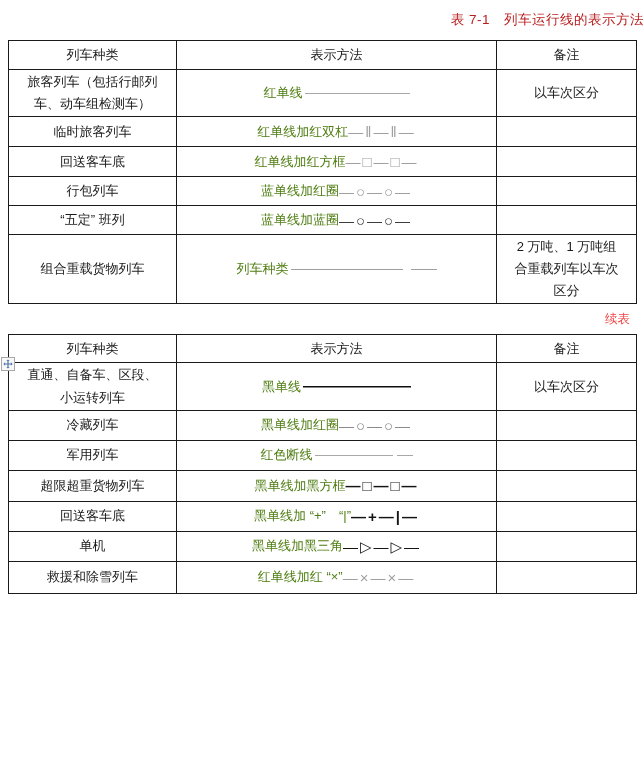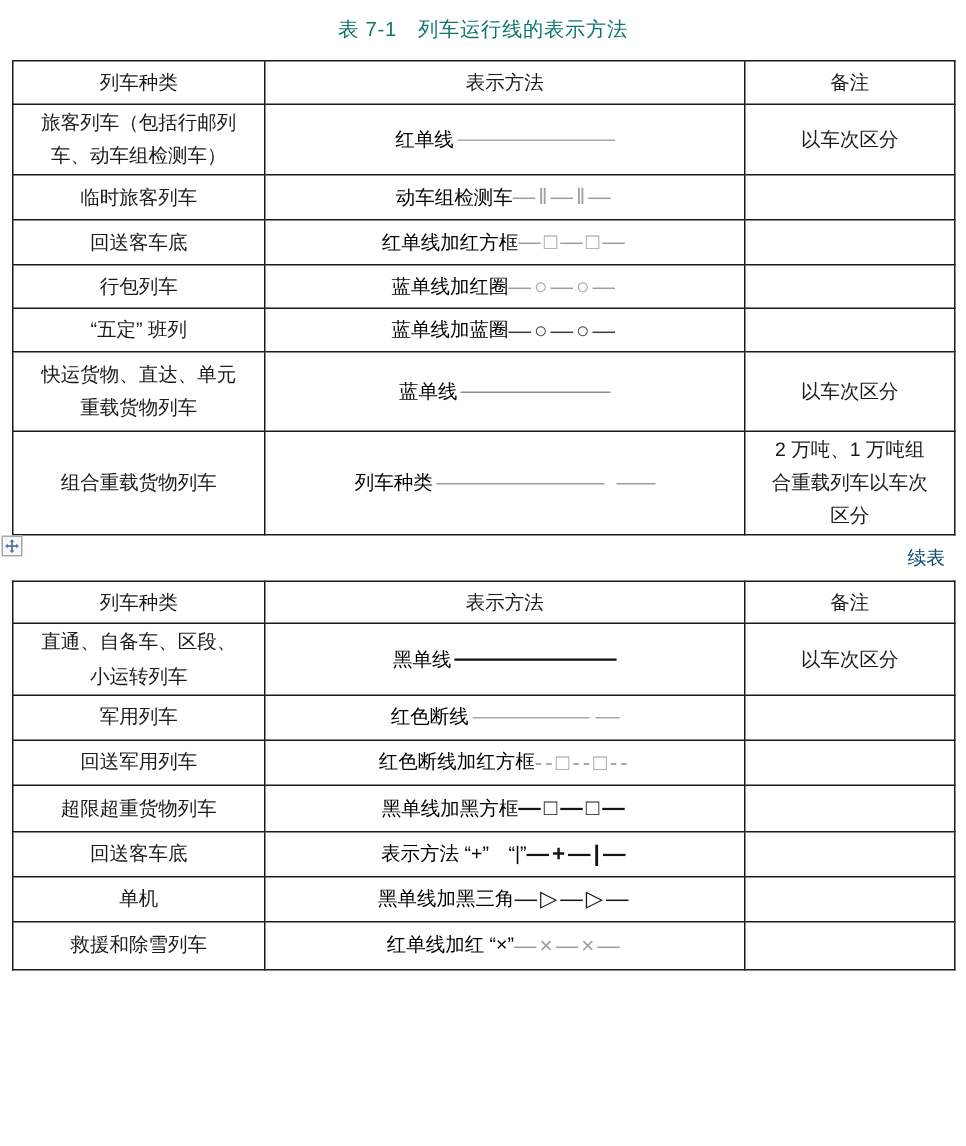--- a/index.html
+++ b/index.html
@@ -2,56 +2,56 @@
 <html><head>
 <meta charset="utf-8">
 <style>
   html,body{margin:0;padding:0;}
   body{
     width:644px;height:764px;background:#ffffff;overflow:hidden;
     font-family:"Liberation Sans","DejaVu Sans",sans-serif;
     color:#1a1a1a;position:relative;
   }
   .doc-title{
-    text-align:center;font-size:13.5px;margin:11px 0 11px 0;
-    letter-spacing:0.5px;color:#0f766e;
+    text-align:right;font-size:13.5px;margin:11px 0 11px 0;
+    letter-spacing:0.5px;color:#b91c1c;
   }
   table.rail{
     border-collapse:collapse;table-layout:fixed;
     width:628px;margin-left:8px;
   }
   table.rail td{
     border:1px solid #1a1a1a;text-align:center;vertical-align:middle;
     font-size:13px;padding:1px 15px;line-height:1.7;overflow:hidden;
   }
   .h29{height:29px}.h46{height:46px}.h30{height:30px}
   .h53{height:53px}.h51{height:51px}.h28{height:28px}
   .h31{height:31px}.h47{height:47px}.h32{height:32px}
   .method-wrap{display:inline-flex;align-items:center;justify-content:center;white-space:nowrap;}
-  .mlabel{font-size:13px;color:#000000;}
+  .mlabel{font-size:13px;color:#4d7c0f;}
   .sym{
     font-size:15px;letter-spacing:2px;vertical-align:middle;
     white-space:nowrap;line-height:1;
   }
   .sym-gray{color:#a0a0a0;}
   .sym-mid{color:#8a8a8a;}
   .sym-dark{color:#3d3d3d;}
   .sym-black{color:#141414;}
   .sym-bold{font-weight:bold;}
   .line{display:inline-block;height:1px;vertical-align:middle;margin-left:2px;}
   .l-red{width:105px;background:#a8a8a8;}
   .l-blue{width:100px;background:#8f8f8f;}
   .l-black{width:108px;background:#0f0f0f;box-shadow:0 0.5px 0 #0f0f0f;}
   .l-seg1{width:112px;background:#9e9e9e;}
   .l-seg2{width:26px;background:#9e9e9e;margin-left:8px;}
   .l-rb1{width:78px;background:#a8a8a8;}
   .l-rb2{width:16px;background:#a8a8a8;margin-left:4px;}
   .cont-label{
     width:628px;margin-left:8px;text-align:right;font-size:12.5px;
-    padding:7px 6px 6px 0;box-sizing:border-box;color:#0c4a6e;
+    padding:7px 6px 6px 0;box-sizing:border-box;color:#ef4444;
   }
   .move-handle{
     position:absolute;left:1px;top:357px;width:12px;height:12px;
     border:1px solid #a9a9a9;background:#f7f7f7;
     display:flex;align-items:center;justify-content:center;cursor:move;
   }
   .remark-cell{line-height:1.55;}
 </style>
 </head>
 <body>
@@ -77,21 +77,21 @@
             <span class="mlabel">红单线</span>
             <span class="line l-red"></span>
           </span>
     </td>
     <td>以车次区分</td>
   </tr>
   <tr class="h30">
     <td>临时旅客列车</td>
     <td>
       <span class="method-wrap">
-            <span class="mlabel">动车组检测车</span>
+            <span class="mlabel">红单线加红双杠</span>
             <span class="sym sym-gray">—‖—‖—</span>
           </span>
     </td>
     <td></td>
   </tr>
   <tr class="h30">
     <td>回送客车底</td>
     <td>
       <span class="method-wrap">
             <span class="mlabel">红单线加红方框</span>
@@ -112,30 +112,20 @@
   </tr>
   <tr class="h29">
     <td>“五定” 班列</td>
     <td>
       <span class="method-wrap">
             <span class="mlabel">蓝单线加蓝圈</span>
             <span class="sym sym-dark">—○—○—</span>
           </span>
     </td>
     <td></td>
-  </tr>
-  <tr class="h53">
-    <td>快运货物、直达、单元重载货物列车</td>
-    <td>
-      <span class="method-wrap">
-            <span class="mlabel">蓝单线</span>
-            <span class="line l-blue"></span>
-          </span>
-    </td>
-    <td>以车次区分</td>
   </tr>
   <tr class="h51">
     <td>组合重载货物列车</td>
     <td>
       <span class="method-wrap">
             <span class="mlabel">列车种类</span>
             <span class="line l-seg1"></span>
             <span class="line l-seg2"></span>
           </span>
     </td>
@@ -168,55 +158,55 @@
     <td>直通、自备车、区段、小运转列车</td>
     <td>
       <span class="method-wrap">
             <span class="mlabel">黑单线</span>
             <span class="line l-black"></span>
           </span>
     </td>
     <td>以车次区分</td>
   </tr>
   <tr class="h30">
+    <td>冷藏列车</td>
+    <td>
+      <span class="method-wrap">
+            <span class="mlabel">黑单线加红圈</span>
+            <span class="sym sym-mid">—○—○—</span>
+          </span>
+    </td>
+    <td></td>
+  </tr>
+  <tr class="h30">
     <td>军用列车</td>
     <td>
       <span class="method-wrap">
             <span class="mlabel">红色断线</span>
             <span class="line l-rb1"></span>
             <span class="line l-rb2"></span>
           </span>
     </td>
     <td></td>
   </tr>
-  <tr class="h30">
-    <td>回送军用列车</td>
-    <td>
-      <span class="method-wrap">
-            <span class="mlabel">红色断线加红方框</span>
-            <span class="sym sym-gray">--□--□--</span>
-          </span>
-    </td>
-    <td></td>
-  </tr>
   <tr class="h31">
     <td>超限超重货物列车</td>
     <td>
       <span class="method-wrap">
             <span class="mlabel">黑单线加黑方框</span>
             <span class="sym sym-black sym-bold">—□—□—</span>
           </span>
     </td>
     <td></td>
   </tr>
   <tr class="h30">
     <td>回送客车底</td>
     <td>
       <span class="method-wrap">
-            <span class="mlabel">表示方法 “+”　“|”</span>
+            <span class="mlabel">黑单线加 “+”　“|”</span>
             <span class="sym sym-black sym-bold">—+—|—</span>
           </span>
     </td>
     <td></td>
   </tr>
   <tr class="h30">
     <td>单机</td>
     <td>
       <span class="method-wrap">
             <span class="mlabel">黑单线加黑三角</span>

